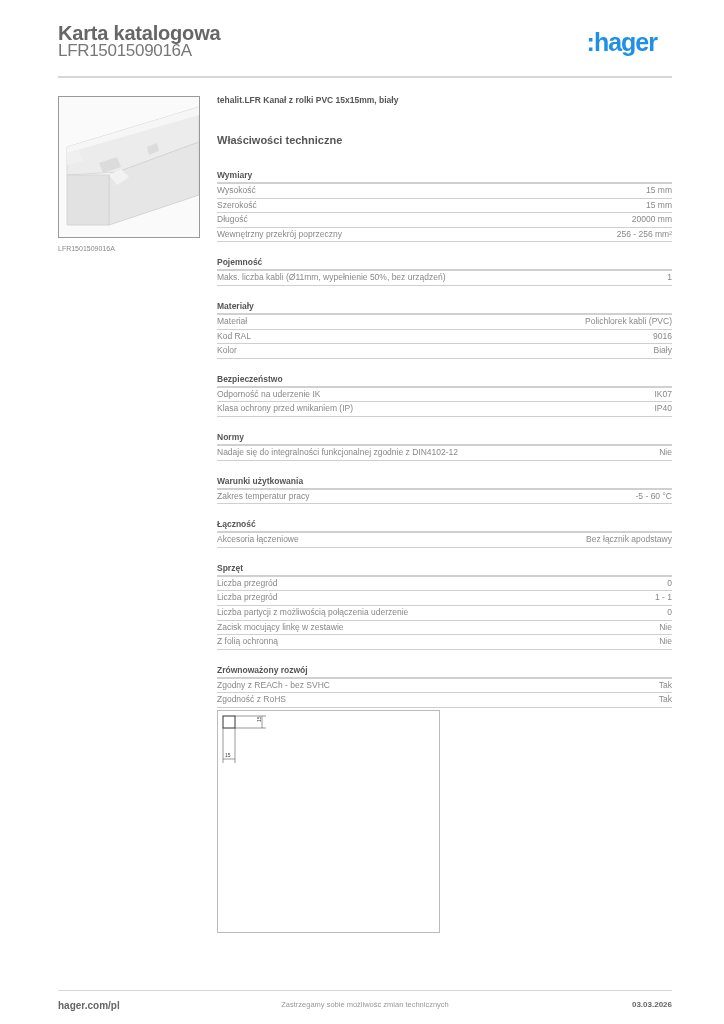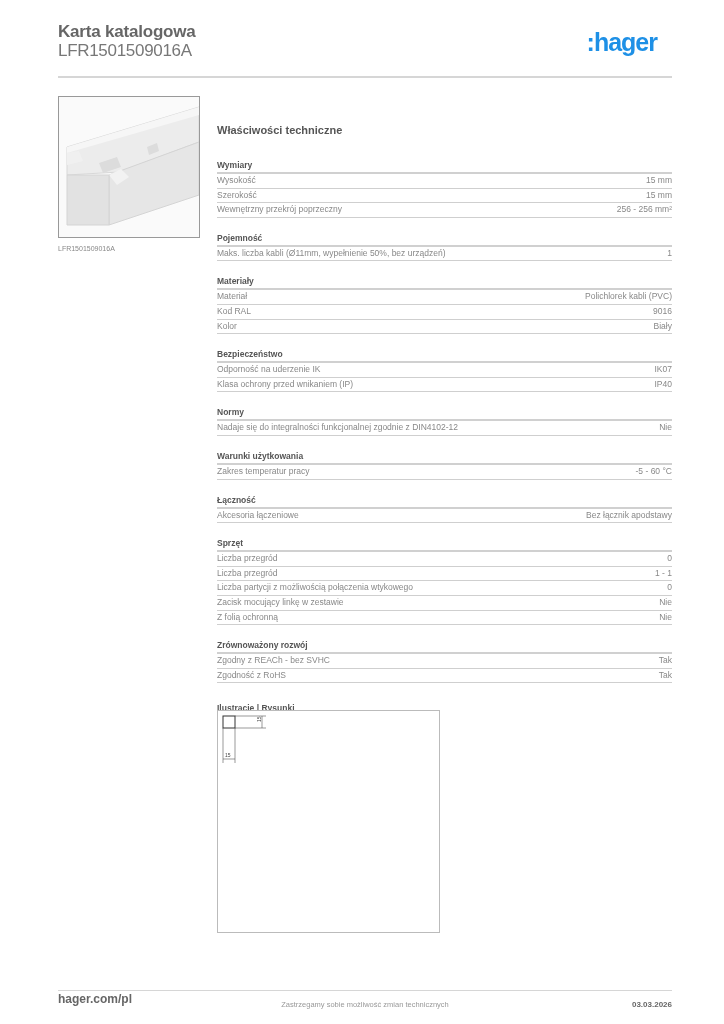--- a/index.html
+++ b/index.html
@@ -1,20 +1,20 @@
 <!DOCTYPE html>
 <html><head>
   <meta charset="utf-8">
   <style>
     * { box-sizing: border-box; margin: 0; padding: 0; }
     html, body { width: 724px; height: 1024px; background: #ffffff; overflow: hidden; }
     body { font-family: "Liberation Sans", sans-serif; color: #666; position: relative; }
 
     .header { position: absolute; left: 58px; top: 22px; width: 614px; height: 56px; border-bottom: 2px solid #d6d6d6; }
-    .doc-title { position: absolute; left: 0; top: 0; font-size: 17px; font-weight: bold; color: #666; letter-spacing: -0.2px; }
+    .doc-title { position: absolute; left: 0; top: 0; font-size: 20px; font-weight: bold; color: #666; letter-spacing: -0.2px; }
     .doc-code { position: absolute; left: 0; top: 19px; font-size: 17px; color: #777; letter-spacing: -0.3px; }
     .logo { position: absolute; right: 15px; top: 6px; font-size: 25px; font-weight: bold; color: #1e90e6; letter-spacing: -1px; }
 
     .product-image { position: absolute; left: 58px; top: 96px; width: 142px; height: 142px; border: 1px solid #999; background: #fff; overflow: hidden; }
     .image-caption { position: absolute; left: 58px; top: 245px; font-size: 7px; color: #888; }
 
     .content { position: absolute; left: 217px; top: 95px; width: 455px; }
     .product-name { font-size: 8.5px; font-weight: bold; color: #555; }
     .section-main { font-size: 11px; font-weight: bold; color: #555; margin-top: 29px; }
 
@@ -22,21 +22,21 @@
     .group.first { margin-top: 24px; }
     .group-title { font-size: 8.5px; font-weight: bold; color: #555; padding-bottom: 2px; border-bottom: 2px solid #d0d0d0; }
     .row { display: flex; justify-content: space-between; font-size: 8.5px; color: #888; height: 14.6px; line-height: 13px; border-bottom: 1px solid #cfcfcf; }
     .row .label { white-space: nowrap; }
     .row .value { white-space: nowrap; text-align: left; }
 
     .illus-title { font-size: 8.5px; font-weight: bold; color: #555; margin-top: 20px; }
     .illus-box { position: absolute; left: 217px; top: 710px; width: 223px; height: 223px; border: 1px solid #bbb; background: #fff; }
 
     .footer { position: absolute; left: 58px; top: 990px; width: 614px; border-top: 1px solid #d6d6d6; }
-    .footer-left { position: absolute; left: 0; top: 1px; font-size: 12px; font-weight: bold; color: #666; }
+    .footer-left { position: absolute; left: 0; top: 9px; font-size: 10px; font-weight: bold; color: #666; }
     .footer-center { position: absolute; left: 0; width: 614px; text-align: center; top: 9px; font-size: 7.5px; color: #999; }
     .footer-right { position: absolute; right: 0; top: 9px; font-size: 8px; font-weight: bold; color: #666; }
   </style>
 </head>
 <body>
 
 <div class="header">
   <div class="doc-title">Karta katalogowa</div>
   <div class="doc-code">LFR1501509016A</div>
   <div class="logo">:hager</div>
@@ -51,33 +51,38 @@
     <polygon points="88,50 98,46 100,54 90,58" fill="#dcdcdc"></polygon>
     <polygon points="50,78 140,45 140,98 50,128" fill="#e6e6e6" stroke="#d4d4d4" stroke-width="1"></polygon>
     <polygon points="50,78 62,72 70,80 58,88" fill="#f2f2f2"></polygon>
     <polygon points="8,78 50,78 50,128 8,128" fill="#e2e2e2" stroke="#d4d4d4" stroke-width="1"></polygon>
     <polygon points="8,56 20,54 24,64 8,68" fill="#f0f0f0"></polygon>
   </svg>
 </div>
 <div class="image-caption">LFR1501509016A</div>
 
 <div class="content">
+  <div class="product-name">tehalit.LFR Kanał z rolki PVC 15x15mm, biały</div>
   <div class="section-main">Właściwości techniczne</div>
 
   <div class="group first">
     <div class="group-title">Wymiary</div>
     <div class="row">
         <span class="label">Wysokość</span>
         <span class="value">15 mm</span>
       </div>
     <div class="row">
         <span class="label">Szerokość</span>
         <span class="value">15 mm</span>
       </div>
     <div class="row">
+        <span class="label">Długość</span>
+        <span class="value">20000 mm</span>
+      </div>
+    <div class="row">
         <span class="label">Wewnętrzny przekrój poprzeczny</span>
         <span class="value">256 - 256 mm²</span>
       </div>
   </div>
 
   <div class="group">
     <div class="group-title">Pojemność</div>
     <div class="row">
         <span class="label">Maks. liczba kabli (Ø11mm, wypełnienie 50%, bez urządzeń)</span>
         <span class="value">1</span>
@@ -140,21 +145,21 @@
     <div class="group-title">Sprzęt</div>
     <div class="row">
         <span class="label">Liczba przegród</span>
         <span class="value">0</span>
       </div>
     <div class="row">
         <span class="label">Liczba przegród</span>
         <span class="value">1 - 1</span>
       </div>
     <div class="row">
-        <span class="label">Liczba partycji z możliwością połączenia wtykowego</span>
+        <span class="label">Liczba partycji z możliwością połączenia uderzenie</span>
         <span class="value">0</span>
       </div>
     <div class="row">
         <span class="label">Zacisk mocujący linkę w zestawie</span>
         <span class="value">Nie</span>
       </div>
     <div class="row">
         <span class="label">Z folią ochronną</span>
         <span class="value">Nie</span>
       </div>

